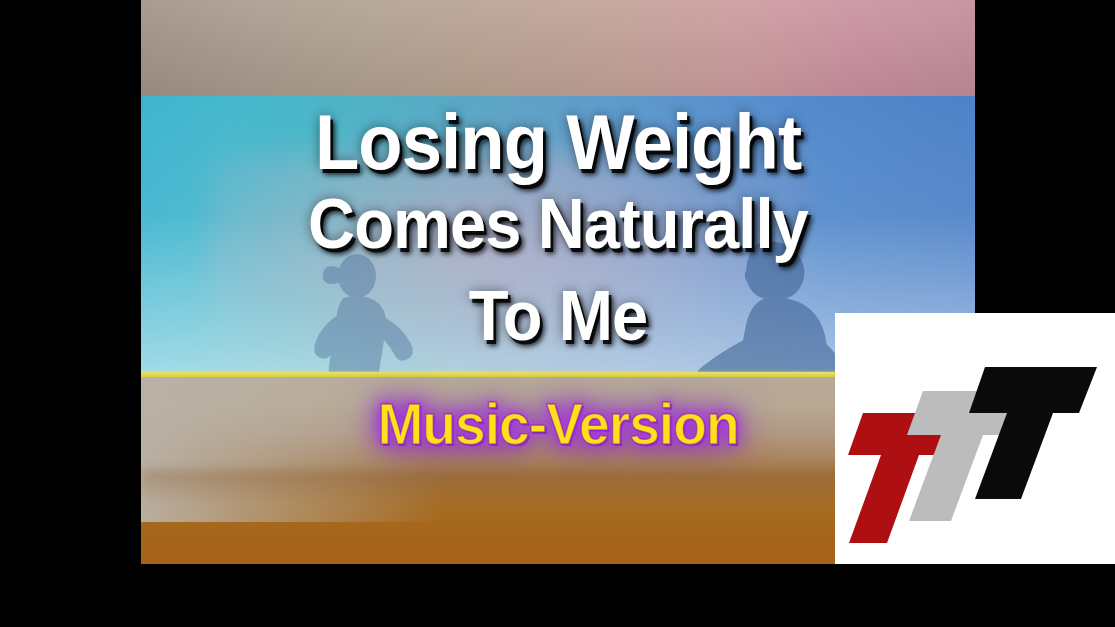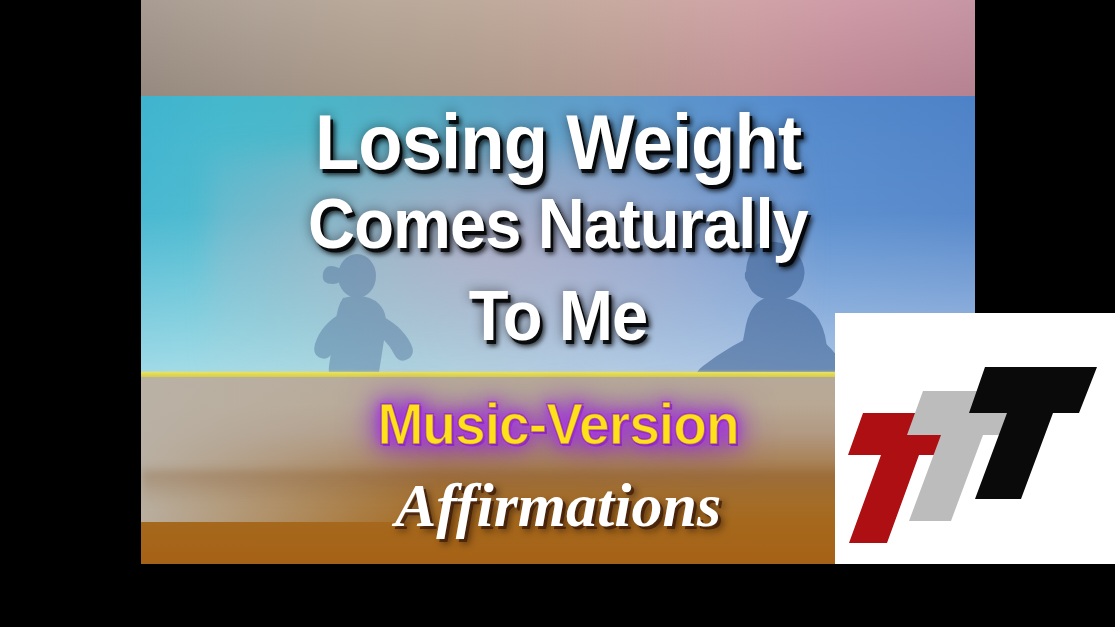--- a/index.html
+++ b/index.html
@@ -298,21 +298,20 @@
     <div class="band-ground"></div>
     <div class="ground-left-fade"></div>
     <div class="ground-ridge"></div>
 
     <div class="headline" id="title-line-1">Losing Weight</div>
     <div class="headline" id="title-line-2">Comes Naturally</div>
     <div class="headline" id="title-line-3">To Me</div>
 
     <div id="music-version">Music-Version</div>
 
-    <div id="affirmations">Affirmations</div>
   </div>
 
   <div class="letterbox" id="lb-left"></div>
   <div class="letterbox" id="lb-right"></div>
 
   <div id="logo-box">
     <svg viewBox="0 0 280 280" width="280" height="280" aria-hidden="true">
 
       <g>
         <path d="M28 100 L118 100 L103 142 L84 142 L52 230 L14 230 L46 142 L13 142 Z" fill="#AE0F12" transform="translate(0,0)"></path>

